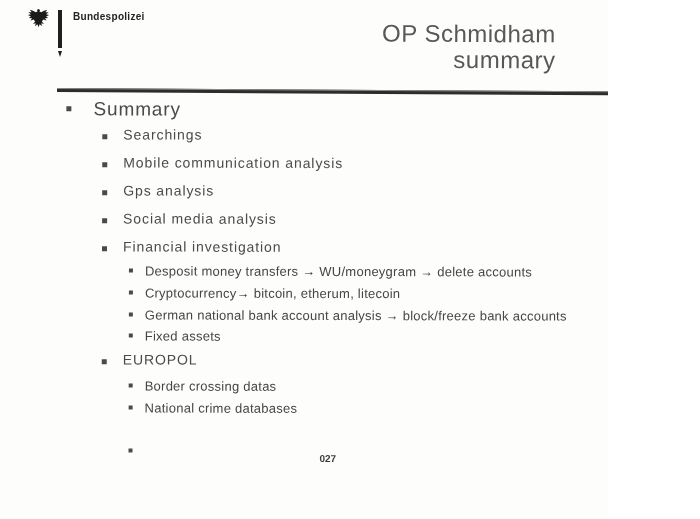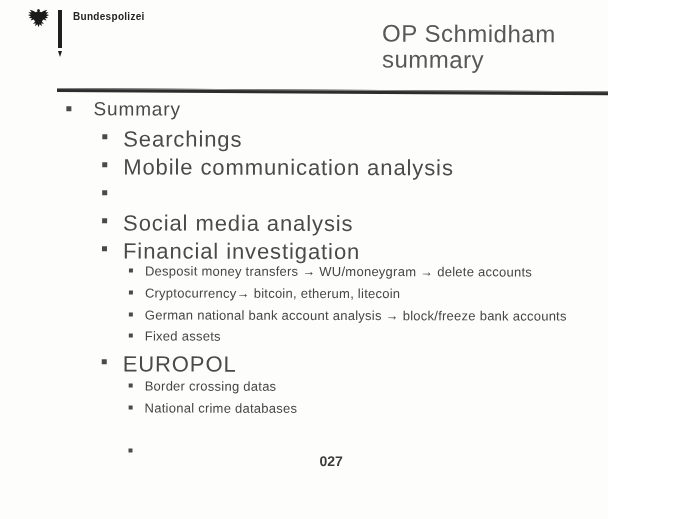--- a/index.html
+++ b/index.html
@@ -9,36 +9,36 @@
   }
   
   .eagle{position:absolute;left:27px;top:8px;width:23px;height:23px;}
   .eagle svg{width:23px;height:23px;fill:#1b1b1b;}
   .logo-bar{position:absolute;left:58px;top:10px;width:4px;height:38px;background:#1f1f1f;}
   .logo-bar-tip{position:absolute;left:58px;top:51px;width:0;height:0;
     border-left:2px solid transparent;border-right:2px solid transparent;border-top:6px solid #1f1f1f;}
   .org-name{position:absolute;left:73px;top:11px;font-size:10px;font-weight:700;
     color:#242424;letter-spacing:.3px;}
   
-  .title{position:absolute;top:21px;right:52px;font-size:24px;
+  .title{position:absolute;top:21px;right:52px;text-align:right;font-size:24px;
     line-height:26px;color:#585858;letter-spacing:.5px;transform:rotate(.3deg);}
   
   .rule{position:absolute;left:57px;top:88px;width:633px;height:3px;background:#2d2d2d;
     border-top:1px solid #8a8a8a;transform:rotate(.35deg);transform-origin:left center;}
   
   .content{position:absolute;left:0;top:0;width:700px;height:519px;transform:rotate(.15deg);}
   .row{position:absolute;display:flex;align-items:flex-start;white-space:nowrap;}
   .sq{flex:0 0 auto;background:#4a4a4a;}
   .lvl1{left:66px;font-size:19px;letter-spacing:.9px;color:#4a4a4a;}
   .lvl1 .sq{width:5px;height:5px;margin-top:8px;margin-right:22px;}
-  .lvl2{left:102px;font-size:22px;letter-spacing:.9px;color:#4a4a4a;}
+  .lvl2{left:102px;font-size:14px;letter-spacing:.9px;color:#4a4a4a;}
   .lvl2 .sq{width:5px;height:5px;margin-top:8px;margin-right:16px;}
   .lvl3{left:129px;font-size:13px;letter-spacing:.25px;color:#454545;}
   .lvl3 .sq{width:4px;height:4px;margin-top:5px;margin-right:12px;}
-  .page-num{position:absolute;left:320px;top:453px;font-size:14px;font-weight:700;color:#3c3c3c;}
+  .page-num{position:absolute;left:320px;top:453px;font-size:10px;font-weight:700;color:#3c3c3c;}
 </style>
 </head>
 <body>
 
 <div class="slide">
 
   <div class="eagle">
     <svg viewBox="0 0 100 100" aria-hidden="true">
       <path d="M50 4 L43 9 L46 15 L38 19 L26 12 L12 8 L20 18 L6 18 L17 27 L4 30
                L17 37 L8 44 L22 45 L15 54 L30 50 L35 60 L26 70 L38 66 L35 79
@@ -70,20 +70,21 @@
       <span>Searchings</span>
     </div>
 
     <div class="row lvl2" style="top:155px">
       <span class="sq"></span>
       <span>Mobile communication analysis</span>
     </div>
 
     <div class="row lvl2" style="top:183px">
       <span class="sq"></span>
+      <span>Gps analysis</span>
     </div>
 
     <div class="row lvl2" style="top:239px">
       <span class="sq"></span>
       <span>Financial investigation</span>
     </div>
 
     <div class="row lvl2" style="top:211px">
       <span class="sq"></span>
       <span>Social media analysis</span>

